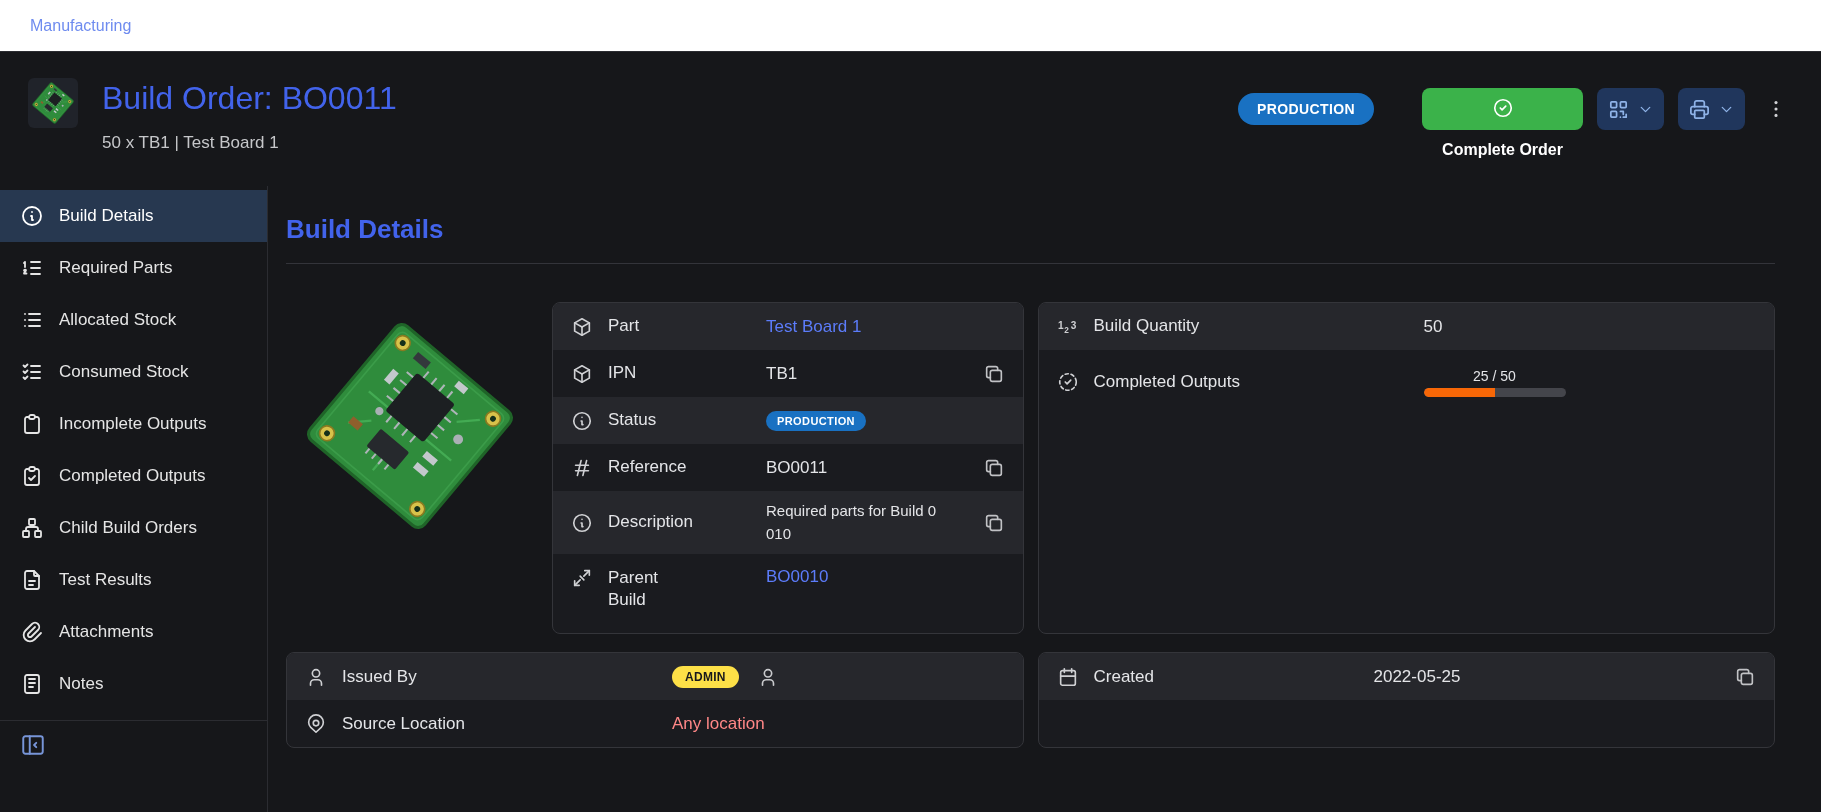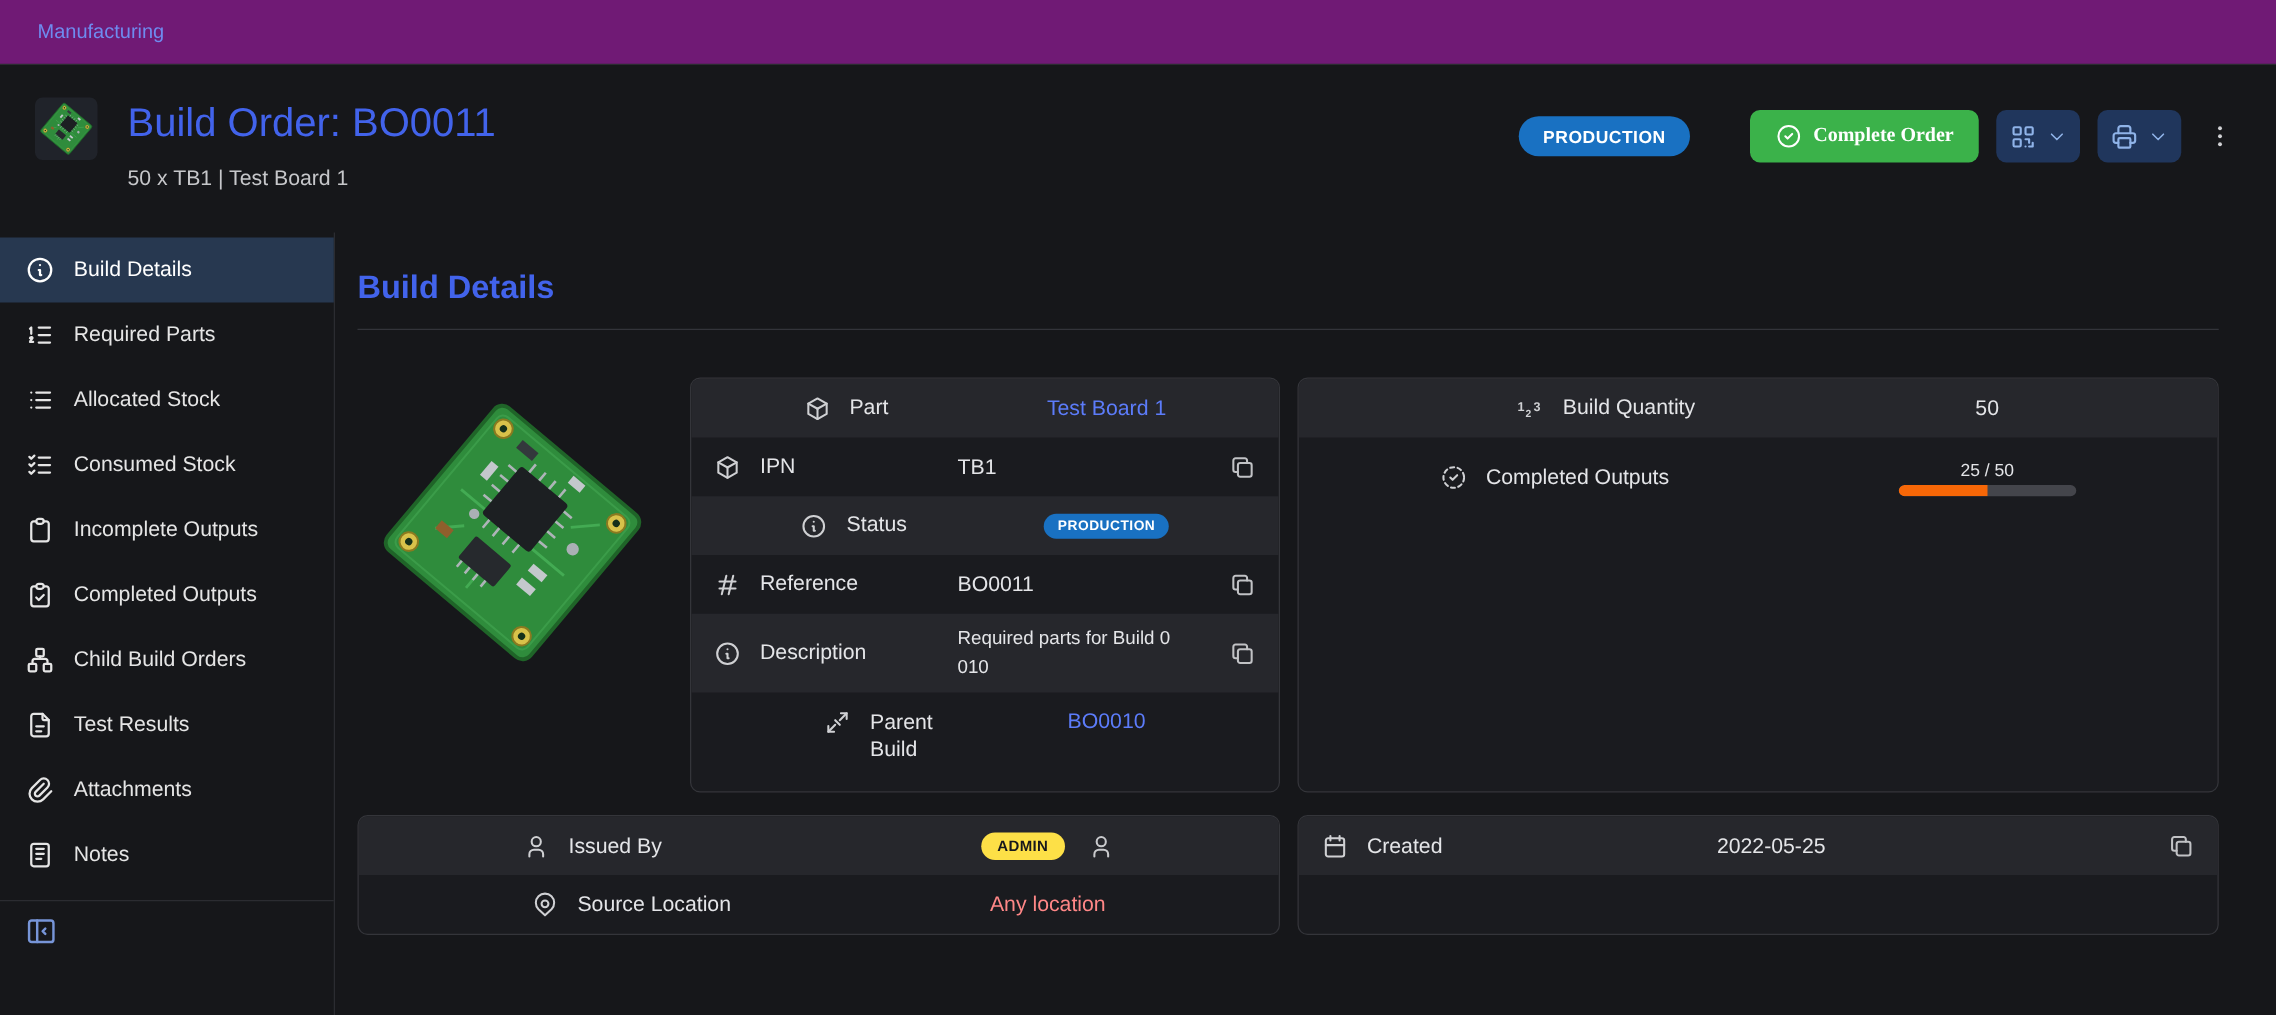--- a/index.html
+++ b/index.html
@@ -7,42 +7,42 @@
   body {
     width:1821px; height:812px; overflow:hidden;
     background:#16171a; color:#e6e7ea;
     font-family:"Liberation Sans", sans-serif;
   }
   svg { display:block; }
   .icon-stroke { fill:none; stroke:currentColor; stroke-width:1.8; stroke-linecap:round; stroke-linejoin:round; width:100%; height:100%; }
 
   
   .breadcrumb-bar {
-    height:52px; background:#701a75; border-bottom:1px solid #2b2c31;
+    height:52px; background:#ffffff; border-bottom:1px solid #2b2c31;
     display:flex; align-items:center; padding:0 30px;
   }
   .crumb { color:#6e8bef; font-size:16px; text-decoration:none; cursor:pointer; }
 
   
   .page-header { height:134px; display:flex; justify-content:space-between; align-items:flex-start; padding:20px 30px 0 28px; }
   .header-left { display:flex; gap:24px; }
   .thumb { width:50px; height:50px; border-radius:6px; overflow:hidden; background:#20232a; cursor:pointer; flex:0 0 auto; margin-top:6px; }
   .thumb svg { width:50px; height:50px; }
   .page-title { margin:8px 0 0 0; font-size:32px; font-weight:normal; color:#4263eb; }
   .page-subtitle { margin-top:16px; font-size:17px; color:#c6c7ca; }
 
   .header-right { display:flex; align-items:center; margin-top:16px; }
   .status-pill {
     background:#1971c2; color:#fff; font-weight:bold; font-size:14px;
     padding:8px 19px; border-radius:17px; letter-spacing:.4px; margin-right:48px;
   }
   .btn-complete {
-    display:flex; align-items:center; gap:9px; border:none; cursor:pointer;
+    display:flex; align-items:center; gap:22px; border:none; cursor:pointer;
     background:#3bb24a; color:#fff; font-weight:bold; font-size:16px;
-    font-family:Liberation Serif, serif; padding:9px 20px; border-radius:8px; height:42px;
+    font-family:Liberation Sans, sans-serif; padding:9px 20px; border-radius:8px; height:42px;flex-direction:column;
   }
   .btn-complete .bicon { width:22px; height:22px; }
   .split-btn {
     display:flex; align-items:center; gap:7px; cursor:pointer;
     background:#20365c; color:#8fb3e8; border:none;
     padding:0 10px; height:42px; border-radius:8px; margin-left:14px;
   }
   .split-btn .bicon { width:23px; height:23px; }
   .split-btn .chev { width:17px; height:17px; }
   .dots-btn { background:none; border:none; color:#d0d1d4; cursor:pointer; width:30px; height:42px; margin-left:16px; padding:0; }
@@ -64,21 +64,21 @@
   .rule { border:none; border-top:1px solid #33343a; margin:18px 0 0 0; }
 
   .grid { margin-top:38px; display:grid; grid-template-columns:1fr 1fr; gap:18px 14px; }
   .cell-details { display:flex; gap:18px; align-items:stretch; }
   .pcb-image { width:248px; height:248px; flex:0 0 auto; cursor:pointer; }
   .pcb-image svg { width:248px; height:248px; }
 
   .panel { border:1px solid #34353a; border-radius:8px; overflow:hidden; background:#1a1b1f; }
   .table-panel { flex:1; min-width:0; align-self:flex-start; }
 
-  .drow { display:flex; align-items:center; padding:9px 18px; min-height:47px;justify-content:center; }
+  .drow { display:flex; align-items:center; padding:9px 18px; min-height:47px; }
   .drow.striped { background:#26272c; }
   .drow.top-align { align-items:flex-start; padding-top:13px; padding-bottom:22px; }
   .ric { width:22px; height:22px; color:#cfd0d3; margin-right:15px; flex:0 0 auto; }
   .rlabel { width:158px; flex:0 0 auto; font-size:17px; color:#e4e5e8; line-height:1.3; }
   .rlabel .narrow { display:inline-block; max-width:72px; }
   .rvalue { font-size:17px; color:#e4e5e8; }
   .rvalue.link { color:#5c7cfa; cursor:pointer; }
   .rvalue.clamp { max-width:174px; font-size:15px; line-height:1.5; word-break:break-all; }
   .rvalue.danger { color:#ff8787; }
   .copy-btn { margin-left:auto; background:none; border:none; padding:0; cursor:pointer; color:#c1c2c5; width:22px; height:22px; flex:0 0 auto; }

